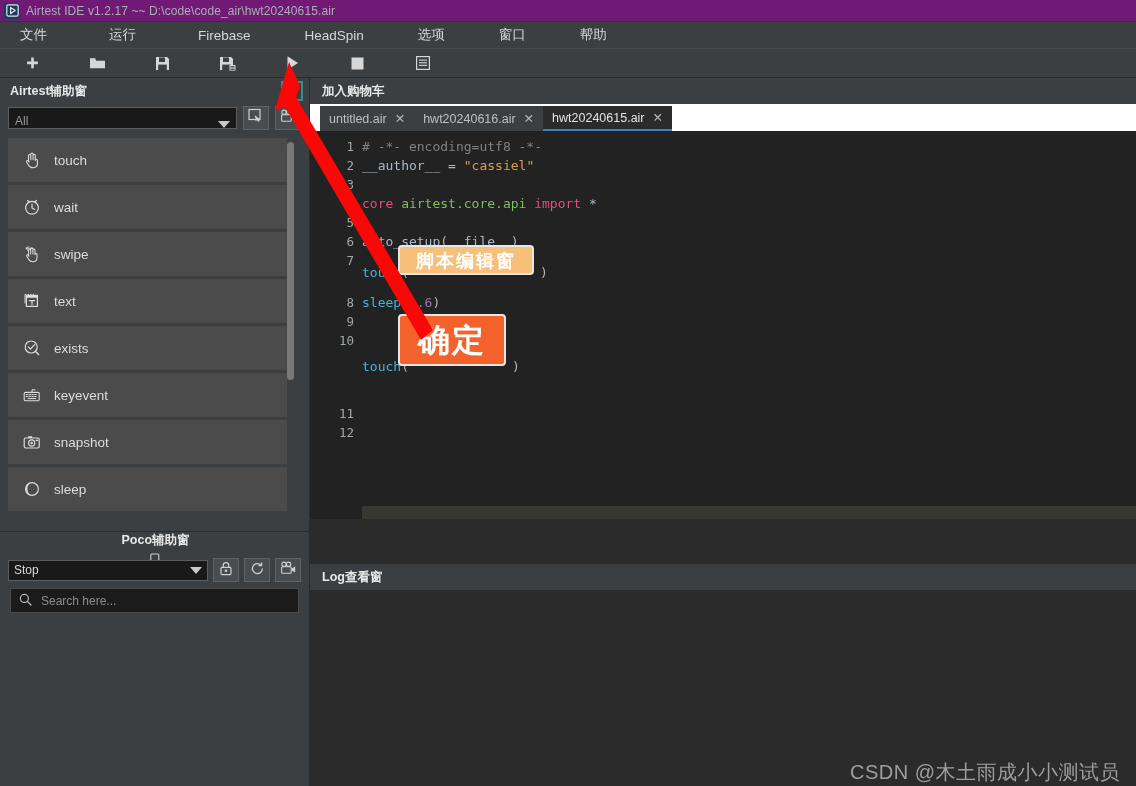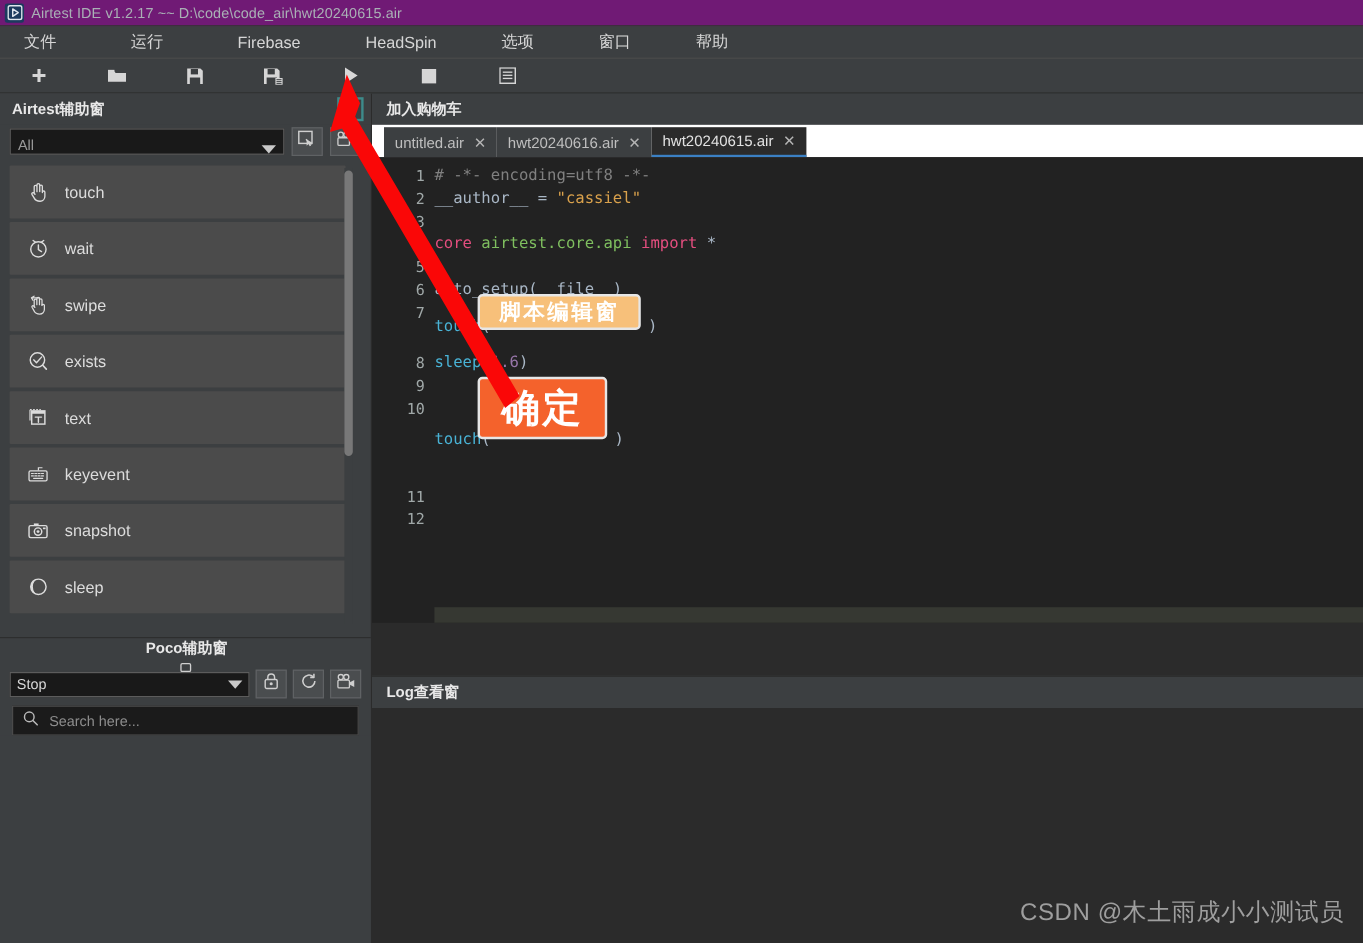--- a/index.html
+++ b/index.html
@@ -170,21 +170,21 @@
   .chip-cart { background: #f7c07a; color: #ffffff; font-size: 18px; }
   .chip-ok { background: #f4622c; color: #ffffff; font-size: 32px; }
 
   
   .log-head { height: 27px; background: #3c3f41; display: flex; align-items: center; padding-left: 12px;
               border-top: 1px solid #2b2b2b; margin-top: 44px; }
   .log-head-title { color: #e8e8e8; font-size: 12.5px; font-weight: bold; }
   .log-body { flex: 0 0 196px; background: #2b2b2b; position: relative; }
 
   .watermark {
-    position: absolute; right: 16px; bottom: 12px; color: #9e9e9e; font-size: 20px;
+    position: absolute; right: 16px; bottom: 0; color: #9e9e9e; font-size: 20px;
     letter-spacing: .5px;
   }
 
   
   .arrow-svg { position: absolute; left: 0; top: 0; pointer-events: none; }
 </style>
 </head>
 <body>
 
 <div class="app">
@@ -345,39 +345,39 @@
               <path d="M12 9.3c0-1 2-1 2 .3v3.2c0 2.2-1.7 3.9-3.9 3.9-2.2 0-3.9-1-4.7-2.6l-1.7-3c-.5-1 .8-1.9 1.6-1l.8 1" fill="none" stroke="#dcdcdc" stroke-width="1.05" stroke-linecap="round"></path>
               <path d="M3.2 3.2 l2.2 -1.4 M3.2 3.2 l1.4 2.1 M3.2 3.2 h6.5" stroke="#dcdcdc" stroke-width="1" stroke-linecap="round" fill="none"></path>
             </svg>
           </span>
           <span class="action-label">swipe</span>
         </div>
 
         <div class="action-item">
           <span class="ico">
             <svg width="18" height="18" viewBox="0 0 18 18">
-              <circle cx="8.2" cy="8" r="6" fill="none" stroke="#dcdcdc" stroke-width="1.2"></circle>
-              <path d="M5.2 7.9 l2.2 2.3 l4.2 -4.6" fill="none" stroke="#dcdcdc" stroke-width="1.2" stroke-linecap="round" stroke-linejoin="round"></path>
-              <path d="M12.6 12.4 L15.6 15.6" stroke="#dcdcdc" stroke-width="1.4" stroke-linecap="round"></path>
-            </svg>
-          </span>
-          <span class="action-label">exists</span>
-        </div>
-
-        <div class="action-item">
-          <span class="ico">
-            <svg width="18" height="18" viewBox="0 0 18 18">
               <rect x="3.4" y="3.4" width="11" height="11" fill="none" stroke="#dcdcdc" stroke-width="1.2"></rect>
               <rect x="3.4" y="3.4" width="11" height="2.4" fill="#dcdcdc"></rect>
               <path d="M6.4 8.6h5.2M9 8.6v4.2" stroke="#dcdcdc" stroke-width="1.2" stroke-linecap="round"></path>
               <path d="M2 2.4 h9" stroke="#dcdcdc" stroke-width="1" stroke-dasharray="1.4 1.2"></path>
               <path d="M2 2.4 v9" stroke="#dcdcdc" stroke-width="1"></path>
             </svg>
           </span>
           <span class="action-label">text</span>
+        </div>
+
+        <div class="action-item">
+          <span class="ico">
+            <svg width="18" height="18" viewBox="0 0 18 18">
+              <circle cx="8.2" cy="8" r="6" fill="none" stroke="#dcdcdc" stroke-width="1.2"></circle>
+              <path d="M5.2 7.9 l2.2 2.3 l4.2 -4.6" fill="none" stroke="#dcdcdc" stroke-width="1.2" stroke-linecap="round" stroke-linejoin="round"></path>
+              <path d="M12.6 12.4 L15.6 15.6" stroke="#dcdcdc" stroke-width="1.4" stroke-linecap="round"></path>
+            </svg>
+          </span>
+          <span class="action-label">exists</span>
         </div>
 
         <div class="action-item">
           <span class="ico">
             <svg width="19" height="16" viewBox="0 0 19 16">
               <rect x="1.2" y="5.4" width="15" height="8.4" rx="1.2" fill="none" stroke="#dcdcdc" stroke-width="1.1"></rect>
               <path d="M3.2 7.6h1.6M6 7.6h1.6M8.8 7.6h1.6M11.6 7.6h1.6M3.2 9.6h1.6M6 9.6h1.6M8.8 9.6h1.6M11.6 9.6h1.6M5 11.6h7.6" stroke="#dcdcdc" stroke-width="1" stroke-linecap="round"></path>
               <path d="M9 5 v-2.2 h3.4" fill="none" stroke="#dcdcdc" stroke-width="1"></path>
             </svg>
           </span>

